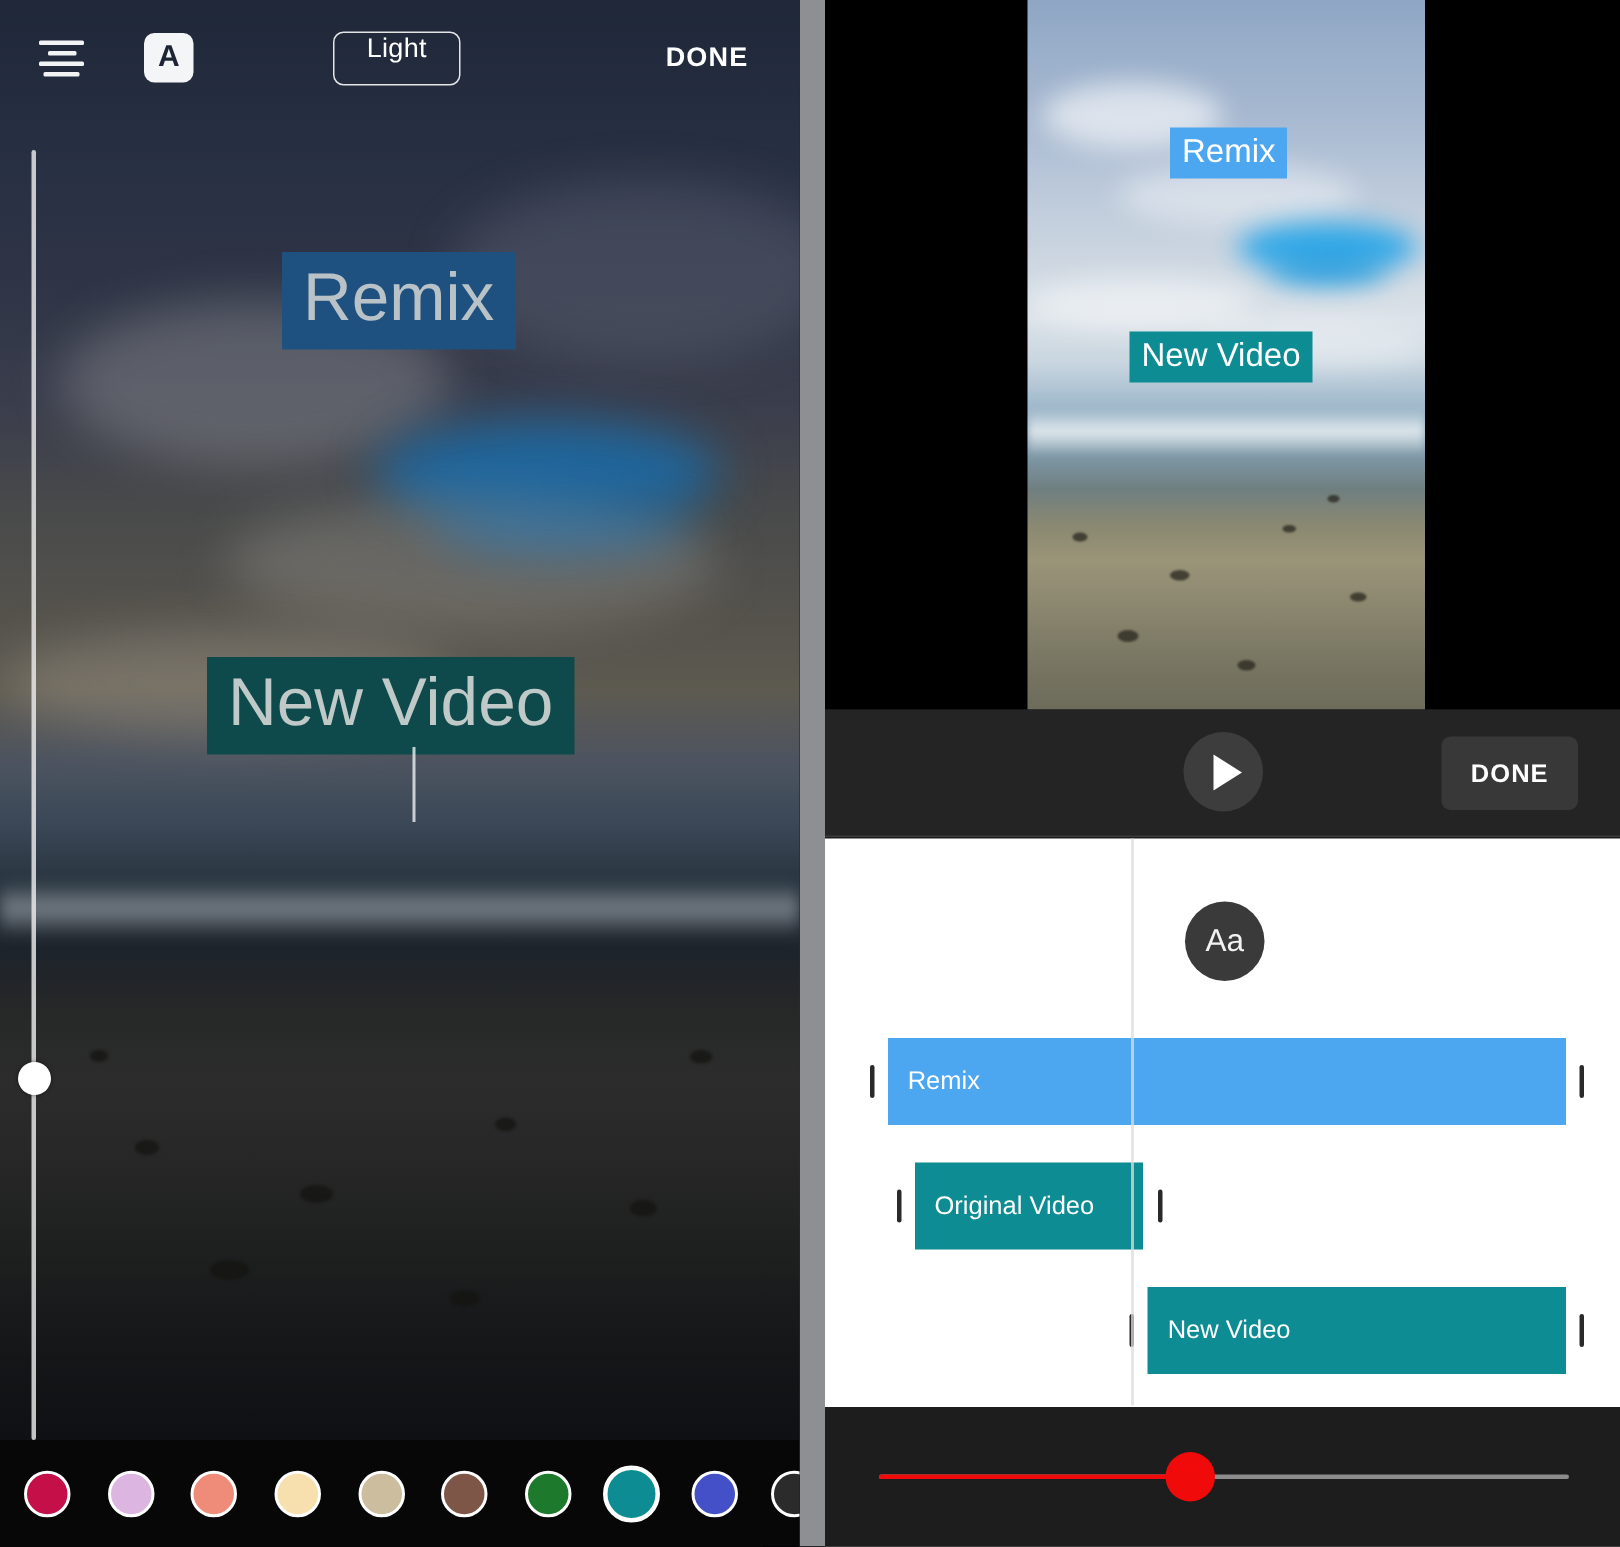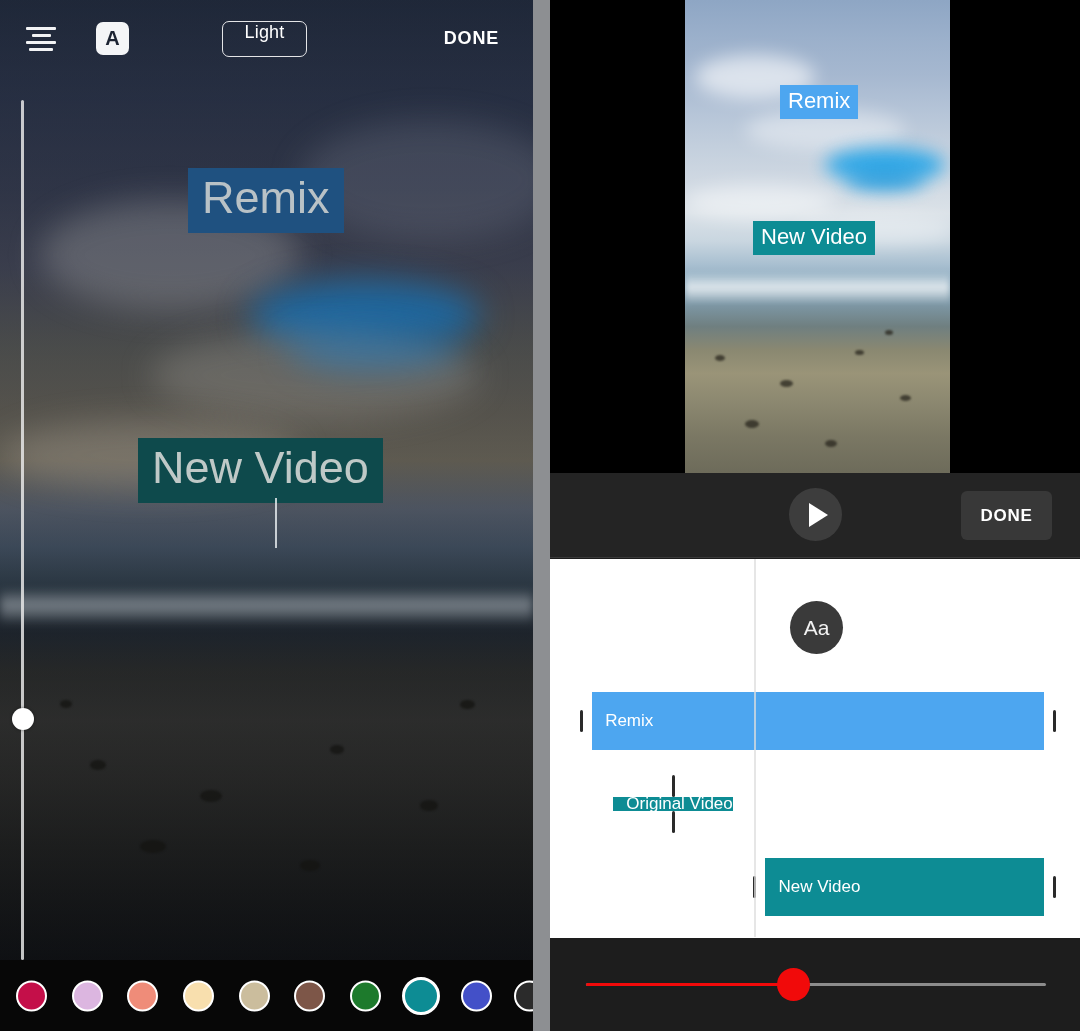--- a/index.html
+++ b/index.html
@@ -384,21 +384,21 @@
           <div class="handle l">
             <div class="bar"></div>
           </div>
           <div class="body" style="background: rgb(77, 166, 240);">
             <span>Remix</span>
           </div>
           <div class="handle r">
             <div class="bar"></div>
           </div>
         </div>
-        <div class="clip" style="left: 25px; width: 196.1px; top: 216px; flex-direction: column;">
+        <div class="clip" style="left: 38px; width: 196.1px; top: 216px;">
           <div class="handle l">
             <div class="bar"></div>
           </div>
           <div class="body" style="background: rgb(13, 140, 148);">
             <span>Original Video</span>
           </div>
           <div class="handle r">
             <div class="bar"></div>
           </div>
         </div>

